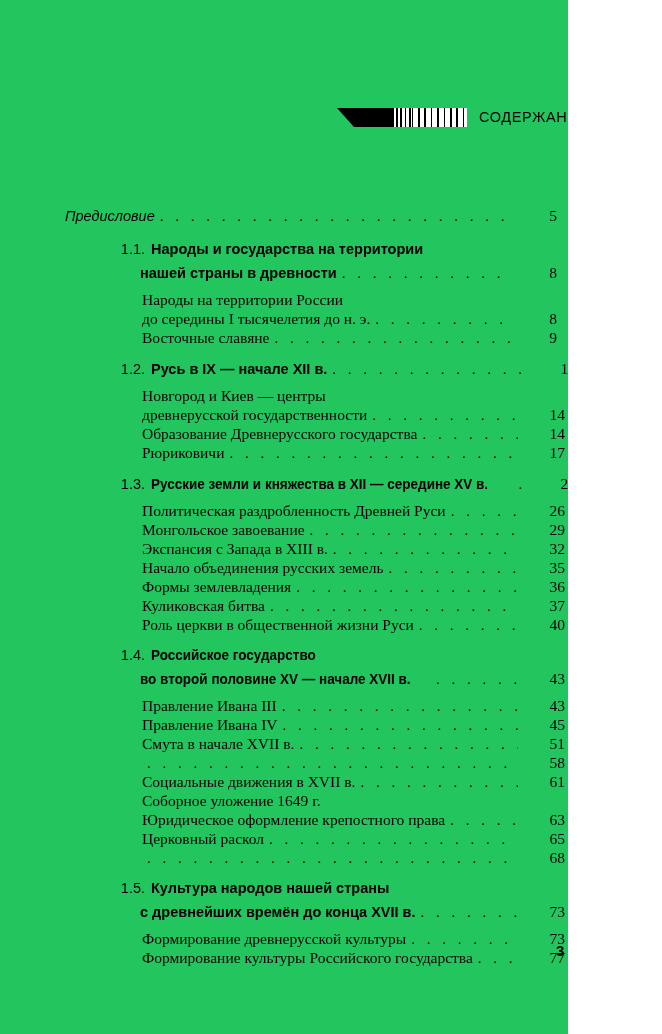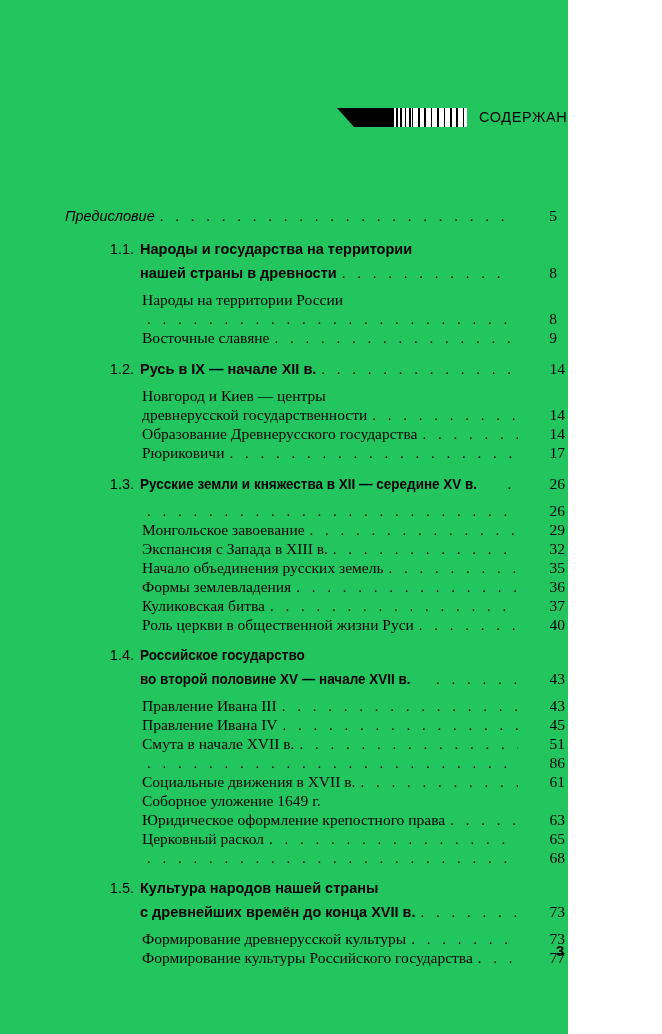--- a/index.html
+++ b/index.html
@@ -172,20 +172,21 @@
     font-family: "Liberation Sans", "DejaVu Sans", sans-serif;
     font-weight: bold;
     font-size: 16.5px;
     margin-left: 3px;
   }
 
   
   .r-chapter {
     margin-top: 13px;
     margin-bottom: 7px;
+    padding-left: 11px;
   }
   .r-chapter .num-col {
     width: 140px;
     font-size: 14.5px;
     padding-right: 6px;
     box-sizing: border-box;
   }
   .r-chapter .label {
     font-family: "Liberation Sans", "DejaVu Sans", sans-serif;
     font-weight: bold;
@@ -299,20 +300,21 @@
       </div>
       <div class="group">
         <div class="row r-entry">
           <span class="num-col"></span>
           <span class="label">Народы на территории России</span>
           <span class="leader none"></span>
           <span class="pageno empty"></span>
         </div>
         <div class="row r-entry">
           <span class="num-col"></span>
+          <span class="label">до середины I тысячелетия до н. э.</span>
           <span class="leader"></span>
           <span class="pageno single">8</span>
         </div>
         <div class="row r-entry">
           <span class="num-col"></span>
           <span class="label">Восточные славяне</span>
           <span class="leader"></span>
           <span class="pageno single">9</span>
         </div>
       </div>
@@ -350,20 +352,21 @@
       </div>
       <div class="row r-chapter condensed">
         <span class="num-col">1.3.</span>
         <span class="label">Русские земли и княжества в XII — середине XV в.</span>
         <span class="leader"></span>
         <span class="pageno">26</span>
       </div>
       <div class="group">
         <div class="row r-entry">
           <span class="num-col"></span>
+          <span class="label">Политическая раздробленность Древней Руси</span>
           <span class="leader"></span>
           <span class="pageno">26</span>
         </div>
         <div class="row r-entry">
           <span class="num-col"></span>
           <span class="label">Монгольское завоевание</span>
           <span class="leader"></span>
           <span class="pageno">29</span>
         </div>
         <div class="row r-entry">
@@ -424,21 +427,21 @@
         </div>
         <div class="row r-entry">
           <span class="num-col"></span>
           <span class="label">Смута в начале XVII в.</span>
           <span class="leader"></span>
           <span class="pageno">51</span>
         </div>
         <div class="row r-entry">
           <span class="num-col"></span>
           <span class="leader"></span>
-          <span class="pageno">86</span>
+          <span class="pageno">58</span>
         </div>
         <div class="row r-entry">
           <span class="num-col"></span>
           <span class="label">Социальные движения в XVII в.</span>
           <span class="leader"></span>
           <span class="pageno">61</span>
         </div>
         <div class="row r-entry">
           <span class="num-col"></span>
           <span class="label">Соборное уложение 1649 г.</span>

